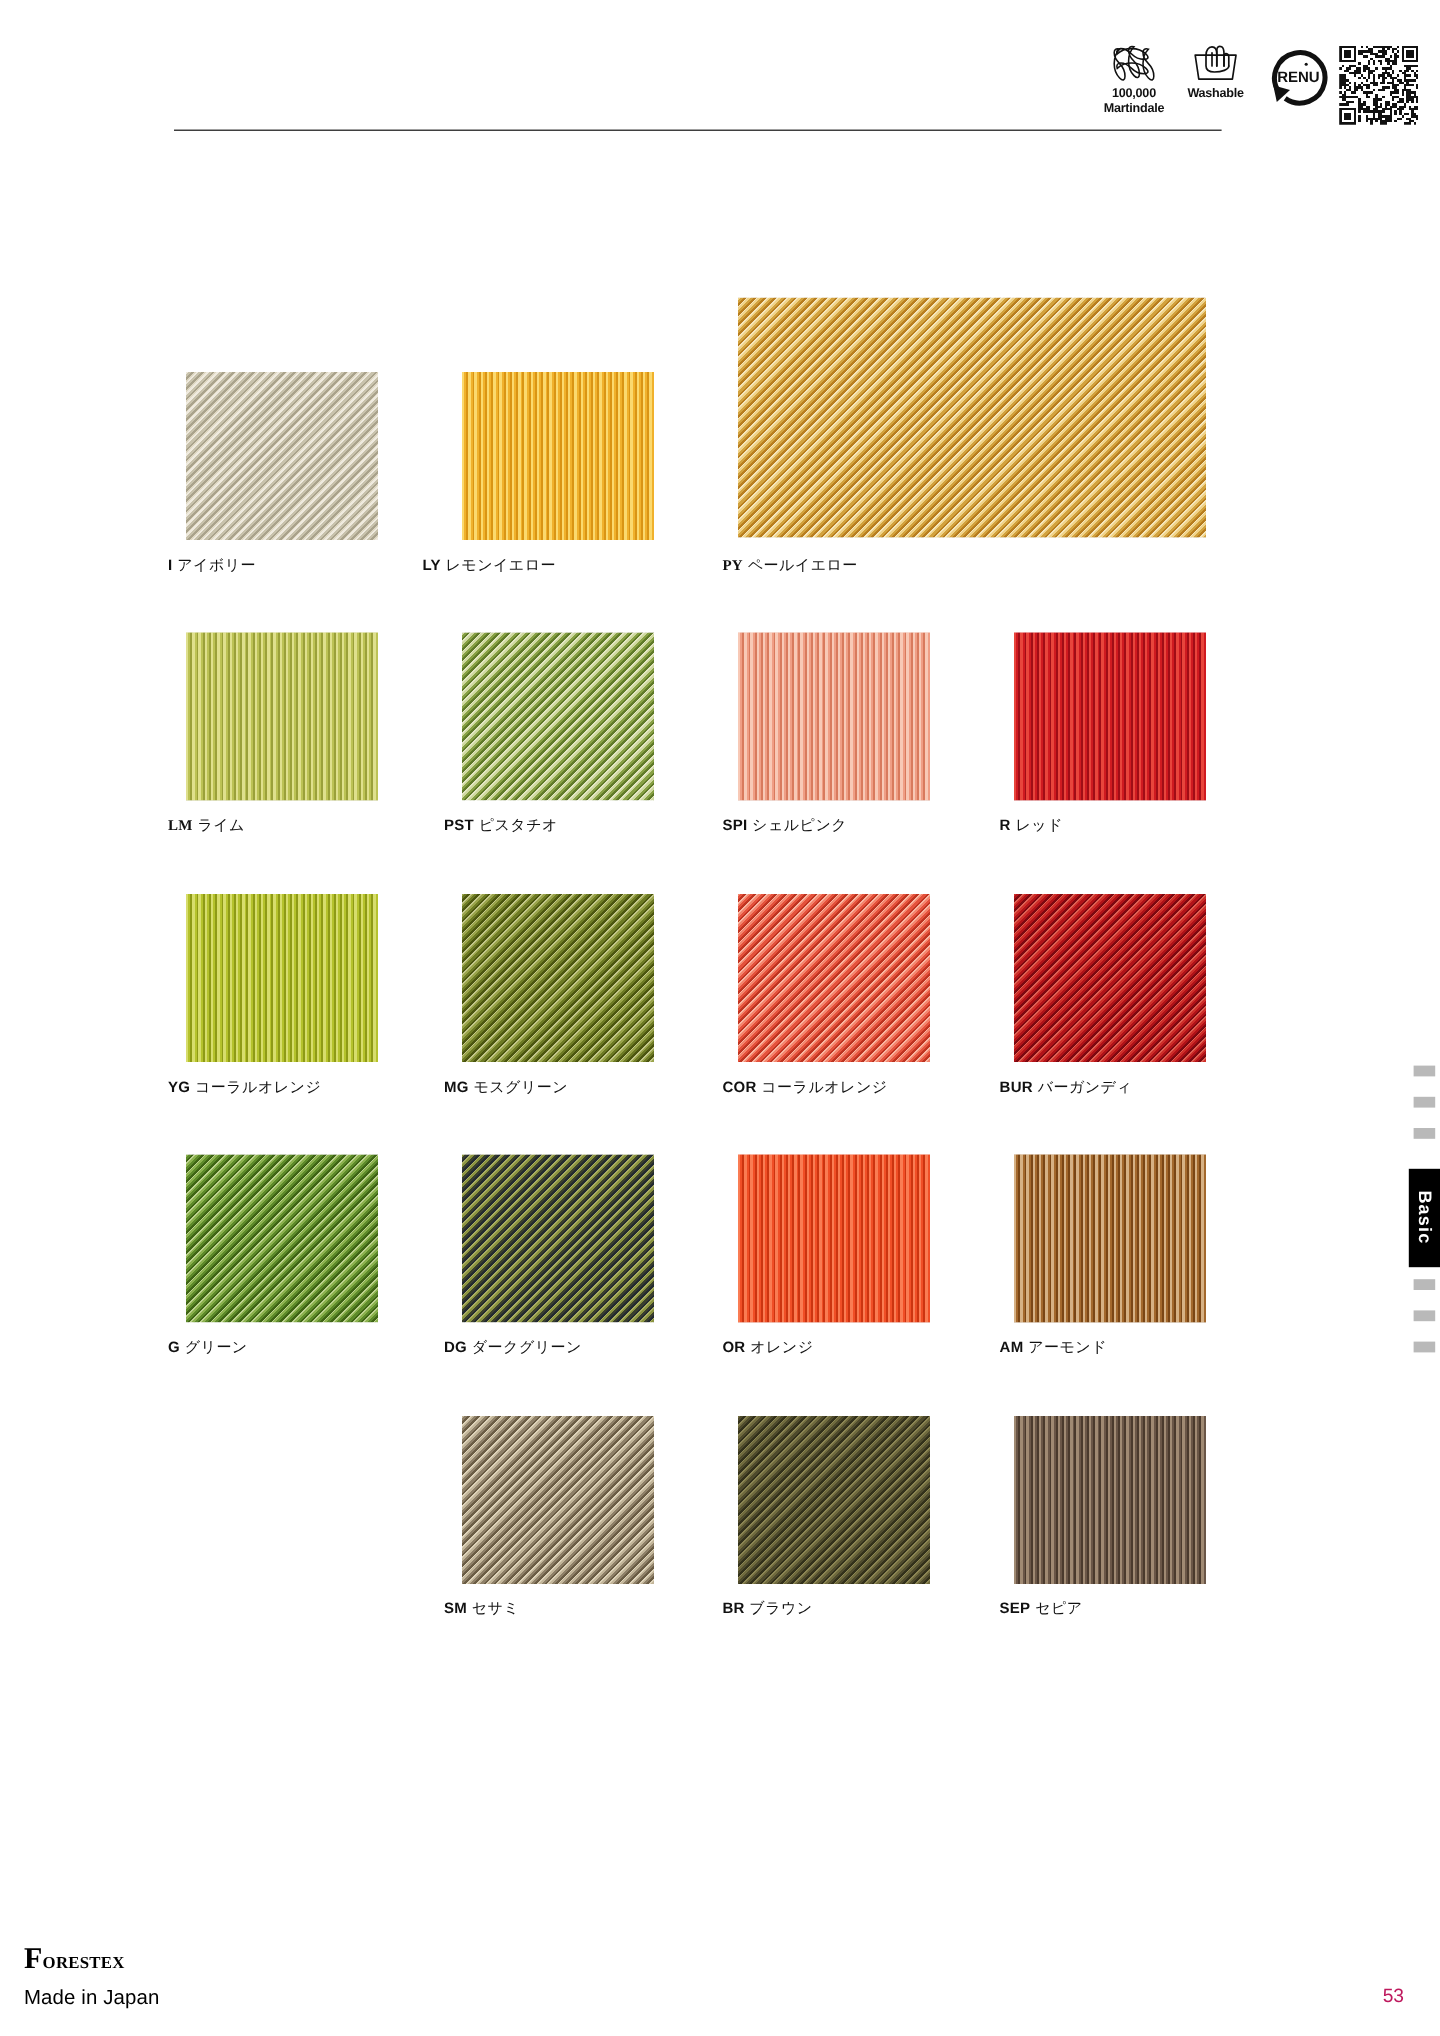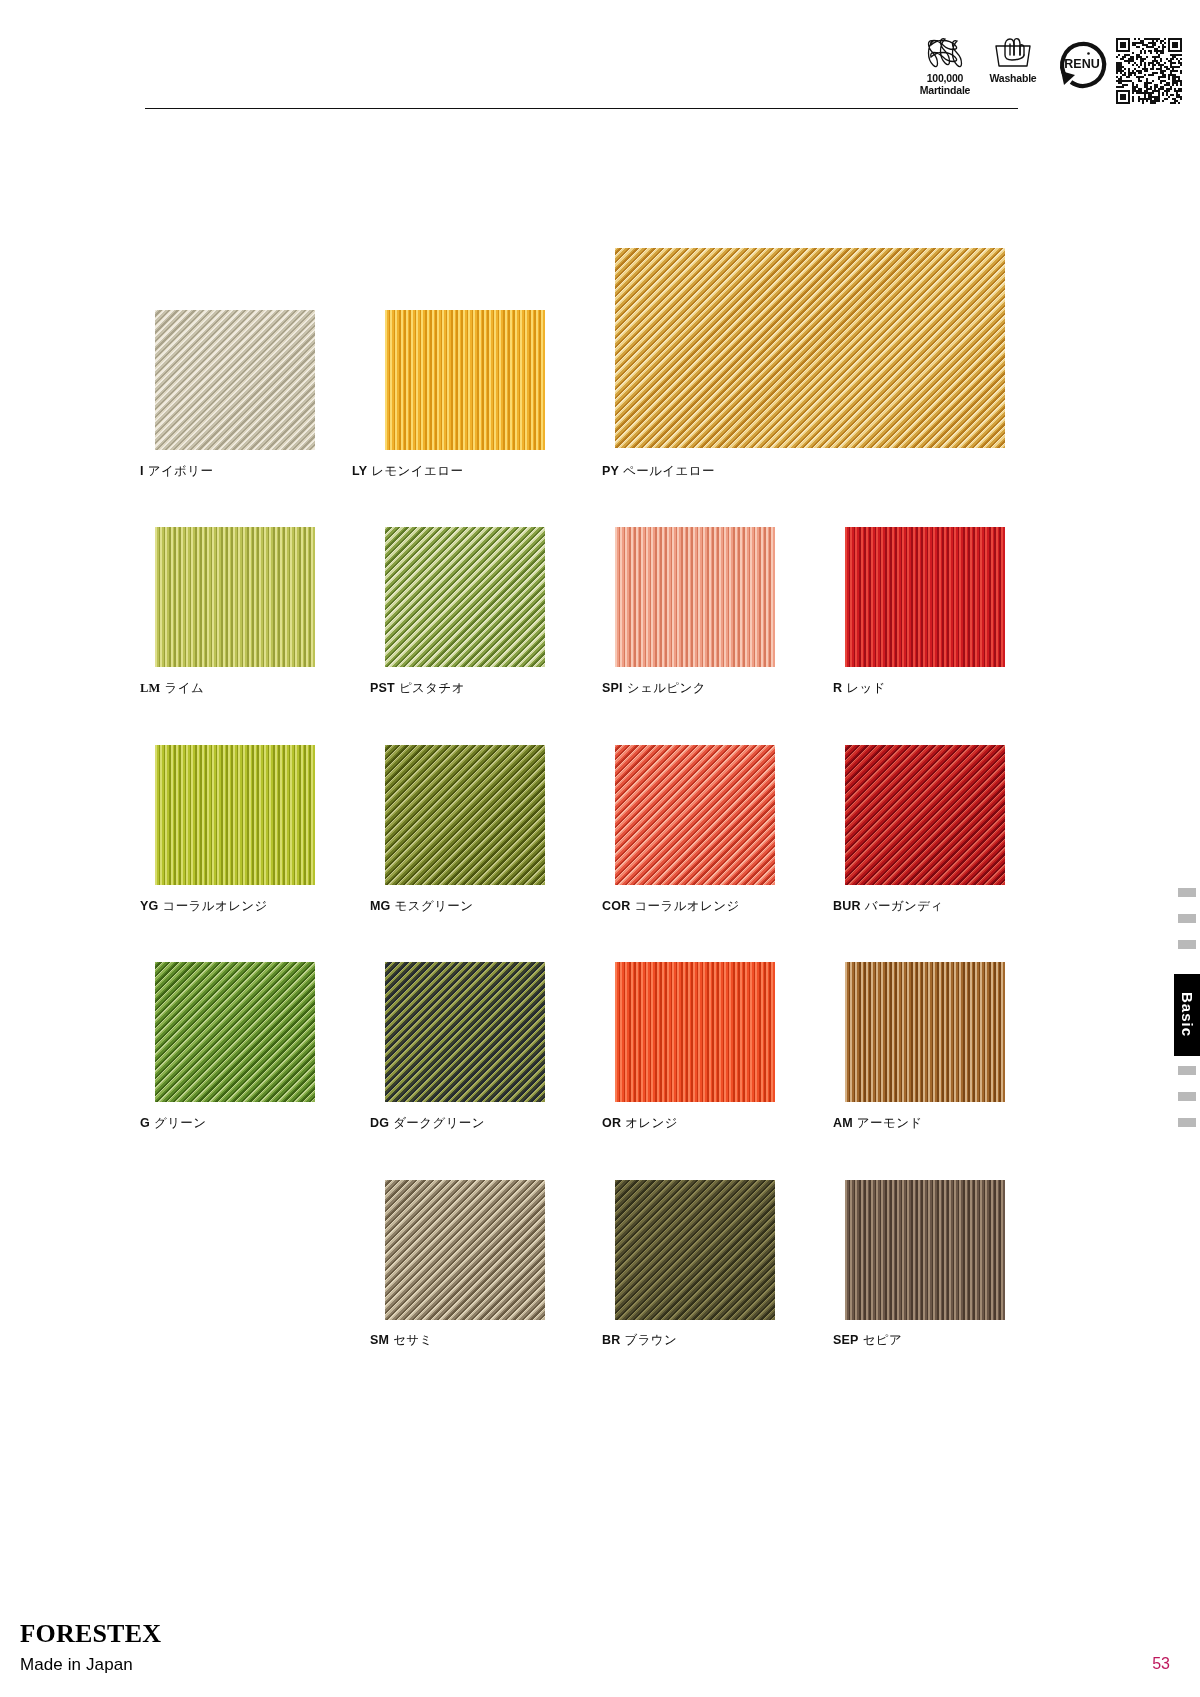--- a/index.html
+++ b/index.html
@@ -158,21 +158,21 @@
     position: absolute;
     left: 20px;
     top: 12px;
     font-family: "Liberation Serif", "DejaVu Serif", serif;
     font-weight: 700;
     font-size: 25px;
     letter-spacing: 0.2px;
     color: #000;
   }
   #brand-logo .big { font-size: 25px; }
-  #brand-logo .small { font-size: 26px; }
+  #brand-logo .small { font-size: 14px; }
   #made-in {
     position: absolute;
     left: 20px;
     top: 48px;
     font-size: 17px;
     color: #000;
     letter-spacing: 0.1px;
   }
   #page-number {
     position: absolute;
@@ -273,21 +273,21 @@
       <div class="swatch">
         <div class="weave" style="background: repeating-linear-gradient(90deg, rgb(251, 217, 110) 0px, rgb(251, 217, 110) 2px, rgb(240, 177, 44) 2px, rgb(240, 177, 44) 3.6px, rgb(217, 148, 20) 3.6px, rgb(217, 148, 20) 5.2px), repeating-linear-gradient(0deg, rgba(255, 255, 255, 0.3) 0px, rgba(255, 255, 255, 0.3) 1.6px, rgba(0, 0, 0, 0.22) 1.6px, rgba(0, 0, 0, 0.22) 3.4px), repeating-linear-gradient(135deg, rgba(255, 255, 255, 0.12) 0px, rgba(255, 255, 255, 0.12) 2px, rgba(0, 0, 0, 0.08) 2px, rgba(0, 0, 0, 0.08) 4px) rgb(240, 177, 44);"></div>
       </div>
     </div>
     <div class="label" style="left: 352px; top: 465px;"><span class="code">LY</span><span class="jp">レモンイエロー</span></div>
     <div class="cell" style="left: 615px; top: 248px; width: 390px; height: 200px;">
       <div class="swatch">
         <div class="weave" style="background: repeating-linear-gradient(135deg, rgb(240, 211, 138) 0px, rgb(240, 211, 138) 1.6px, rgb(210, 162, 62) 1.6px, rgb(210, 162, 62) 3.4px, rgb(184, 125, 30) 3.4px, rgb(184, 125, 30) 5px, rgb(246, 231, 189) 5px, rgb(246, 231, 189) 6px), repeating-linear-gradient(45deg, rgba(255, 255, 255, 0.2) 0px, rgba(255, 255, 255, 0.2) 1.2px, rgba(0, 0, 0, 0.16) 1.2px, rgba(0, 0, 0, 0.16) 2.6px), repeating-linear-gradient(0deg, rgba(0, 0, 0, 0.1) 0px, rgba(0, 0, 0, 0.1) 1px, rgba(255, 255, 255, 0.1) 1px, rgba(255, 255, 255, 0.1) 2.4px);"></div>
       </div>
     </div>
-    <div class="label" style="left: 602px; top: 465px;"><span class="code">PY</span><span class="jp">ペールイエロー</span></div>
+    <div class="label" style="left: 602px; top: 465px; font-family: Liberation Serif, serif;"><span class="code">PY</span><span class="jp">ペールイエロー</span></div>
     <div class="cell" style="left: 155px; top: 527px; width: 160px; height: 140px;">
       <div class="swatch">
         <div class="weave" style="background: repeating-linear-gradient(90deg, rgb(223, 224, 141) 0px, rgb(223, 224, 141) 2px, rgb(188, 194, 85) 2px, rgb(188, 194, 85) 3.6px, rgb(154, 160, 58) 3.6px, rgb(154, 160, 58) 5.2px), repeating-linear-gradient(0deg, rgba(255, 255, 255, 0.3) 0px, rgba(255, 255, 255, 0.3) 1.6px, rgba(0, 0, 0, 0.22) 1.6px, rgba(0, 0, 0, 0.22) 3.4px), repeating-linear-gradient(135deg, rgba(255, 255, 255, 0.12) 0px, rgba(255, 255, 255, 0.12) 2px, rgba(0, 0, 0, 0.08) 2px, rgba(0, 0, 0, 0.08) 4px) rgb(188, 194, 85);"></div>
       </div>
     </div>
     <div class="label" style="left: 140px; top: 682px; font-family: Liberation Serif, serif;"><span class="code">LM</span><span class="jp">ライム</span></div>
     <div class="cell" style="left: 385px; top: 527px; width: 160px; height: 140px;">
       <div class="swatch">
         <div class="weave" style="background: repeating-linear-gradient(135deg, rgb(207, 217, 160) 0px, rgb(207, 217, 160) 1.6px, rgb(135, 160, 68) 1.6px, rgb(135, 160, 68) 3.4px, rgb(95, 122, 40) 3.4px, rgb(95, 122, 40) 5px, rgb(228, 231, 196) 5px, rgb(228, 231, 196) 6px), repeating-linear-gradient(45deg, rgba(255, 255, 255, 0.2) 0px, rgba(255, 255, 255, 0.2) 1.2px, rgba(0, 0, 0, 0.16) 1.2px, rgba(0, 0, 0, 0.16) 2.6px), repeating-linear-gradient(0deg, rgba(0, 0, 0, 0.1) 0px, rgba(0, 0, 0, 0.1) 1px, rgba(255, 255, 255, 0.1) 1px, rgba(255, 255, 255, 0.1) 2.4px);"></div>
       </div>

